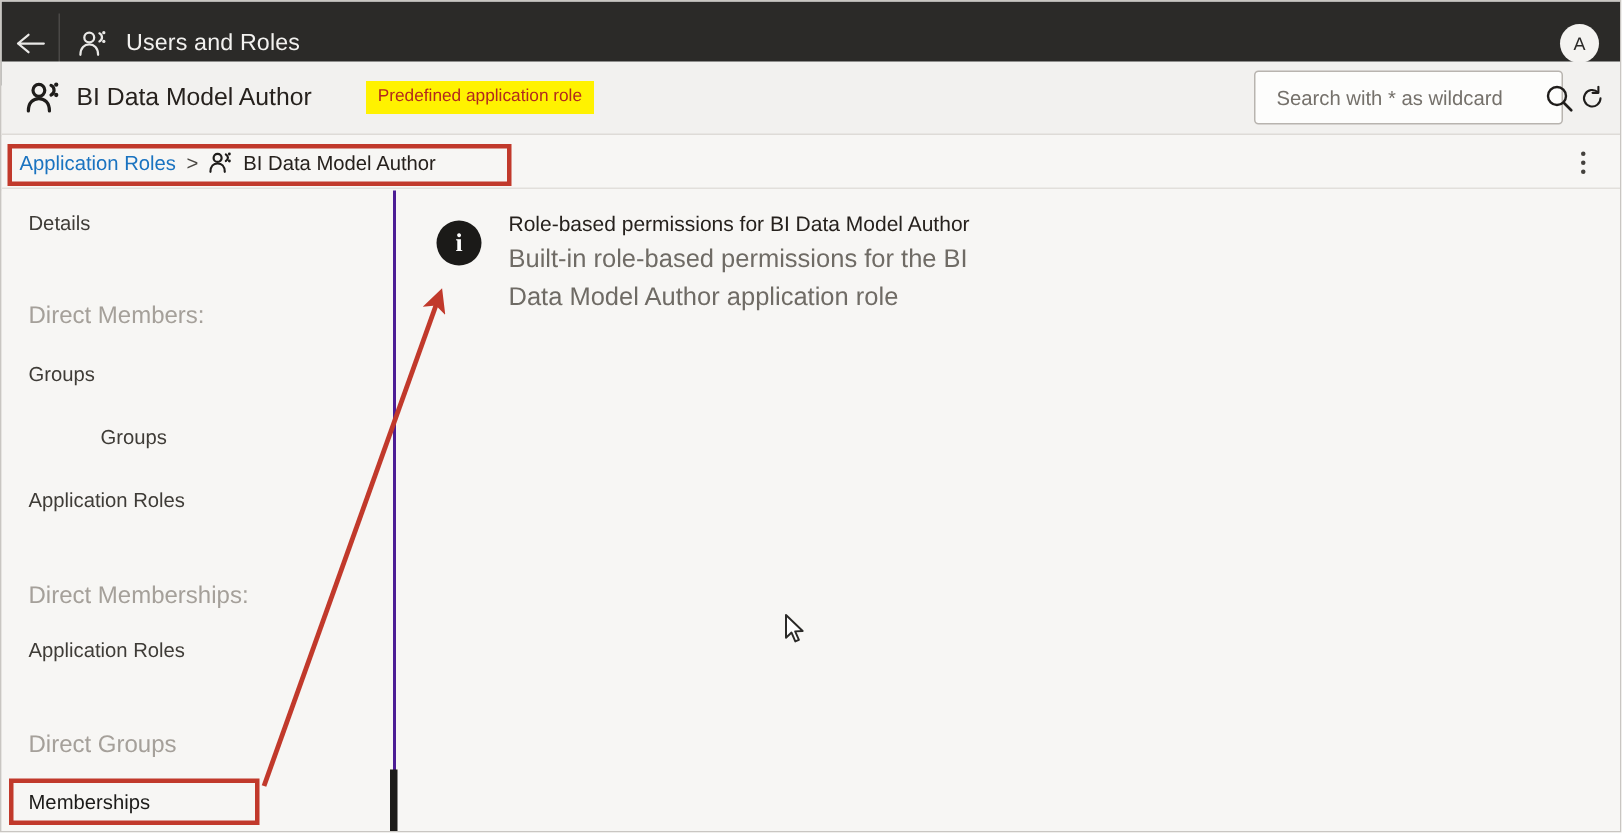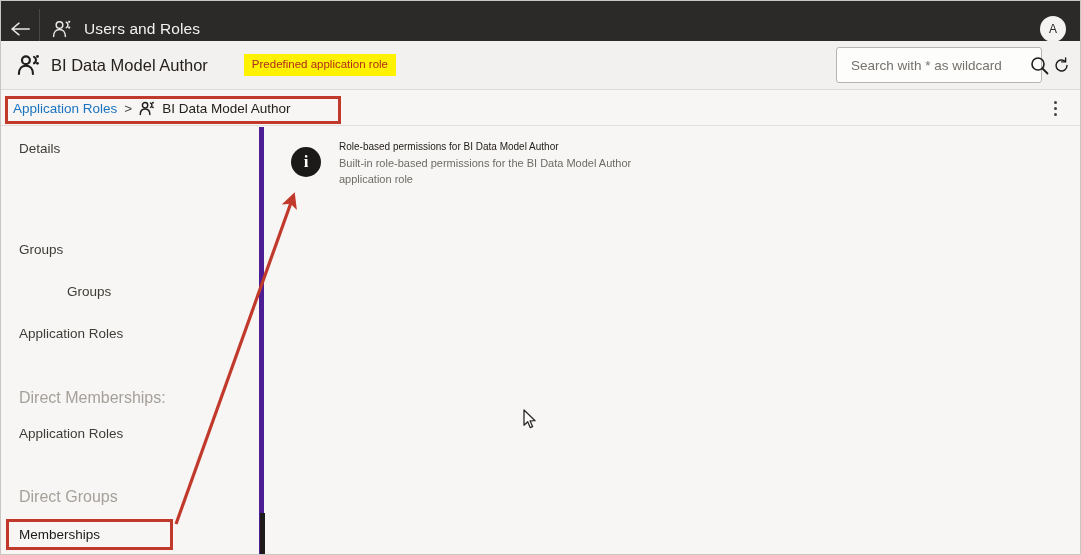--- a/index.html
+++ b/index.html
@@ -143,21 +143,21 @@
     cursor: pointer;
   }
   .kebab i { width: 3px; height: 3px; background: #44413d; border-radius: 50%; display: block; }
 
   
   .sidebar {
     position: absolute;
     left: 0; top: 126px;
     width: 263px; bottom: 0;
     background: #f7f6f4;
-    border-right: 5px solid #4c1d95;
+    border-right: 2px solid #4c1d95;
   }
   .nav-item {
     font-size: 13.5px;
     color: #3f3c37;
     padding-left: 18px;
     cursor: pointer;
     white-space: nowrap;
     position: absolute;
   }
   .nav-head {
@@ -185,27 +185,27 @@
     background: #1b1a18;
     color: #ffffff;
     font-size: 17px;
     font-weight: bold;
     font-family: "Liberation Serif", serif;
     display: flex; align-items: center; justify-content: center;
     margin-top: 6px;
   }
   .info-text { margin-left: 18px; }
   .info-title {
-    font-size: 10px;
+    font-size: 14px;
     color: #26211d;
     margin-bottom: 4px;
     white-space: nowrap;
   }
   .info-desc {
-    font-size: 11px;
+    font-size: 17px;
     color: #6f6b65;
     line-height: 1.45;
     max-width: 340px;
   }
 
   
   .scroll-nub {
     position: absolute;
     left: 259px; top: 512px;
     width: 6px; height: 43px;
@@ -303,20 +303,21 @@
     <div class="crumbrow-spacer"></div>
     <div class="kebab">
       <i></i>
       <i></i>
       <i></i>
     </div>
   </div>
 
   <div class="sidebar" id="sidebar">
       <div class="nav-item" style="top: 14px;">Details</div>
+      <div class="nav-head" style="top: 75px;">Direct Members:</div>
       <div class="nav-item" style="top: 115px;">Groups</div>
       <div class="nav-item" style="top: 157px; margin-left: 48px;">Groups</div>
       <div class="nav-item" style="top: 199px;">Application Roles</div>
       <div class="nav-head" style="top: 262px;">Direct Memberships:</div>
       <div class="nav-item" style="top: 299px;">Application Roles</div>
       <div class="nav-head" style="top: 361px;">Direct Groups</div>
       <div class="nav-item active" style="top: 400px;">Memberships</div>
     </div>
   <div class="scroll-nub"></div>
 

